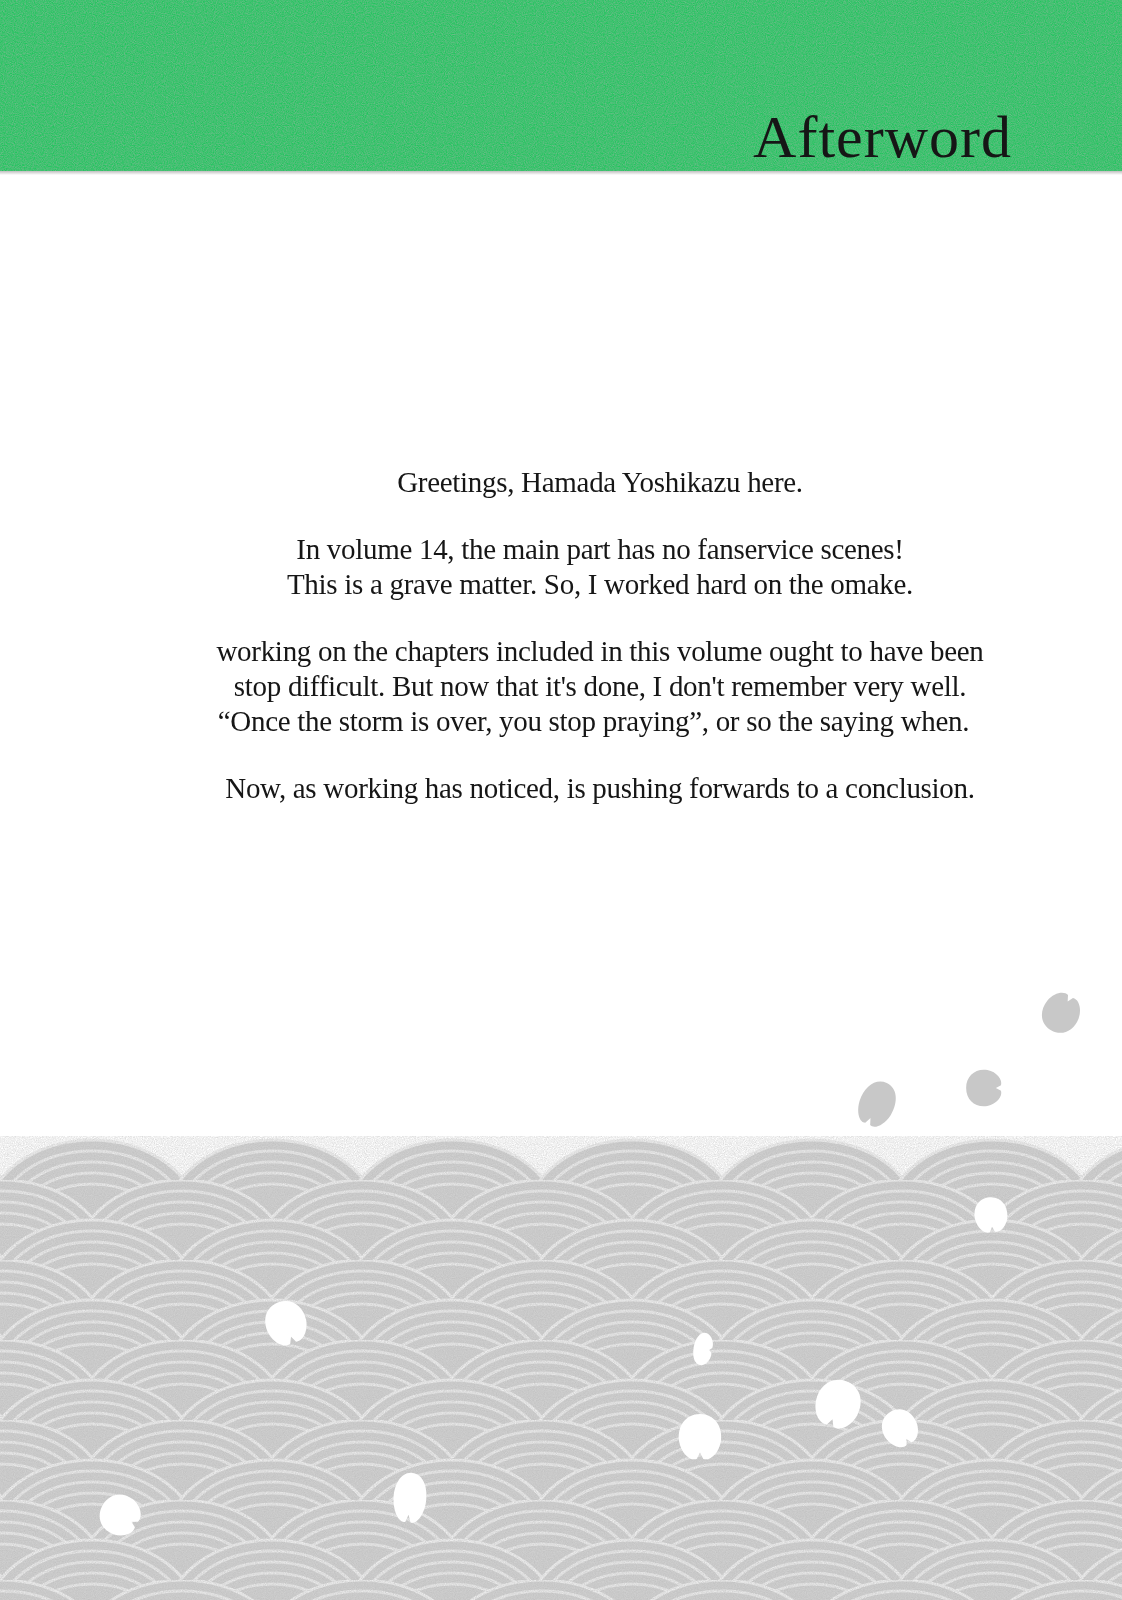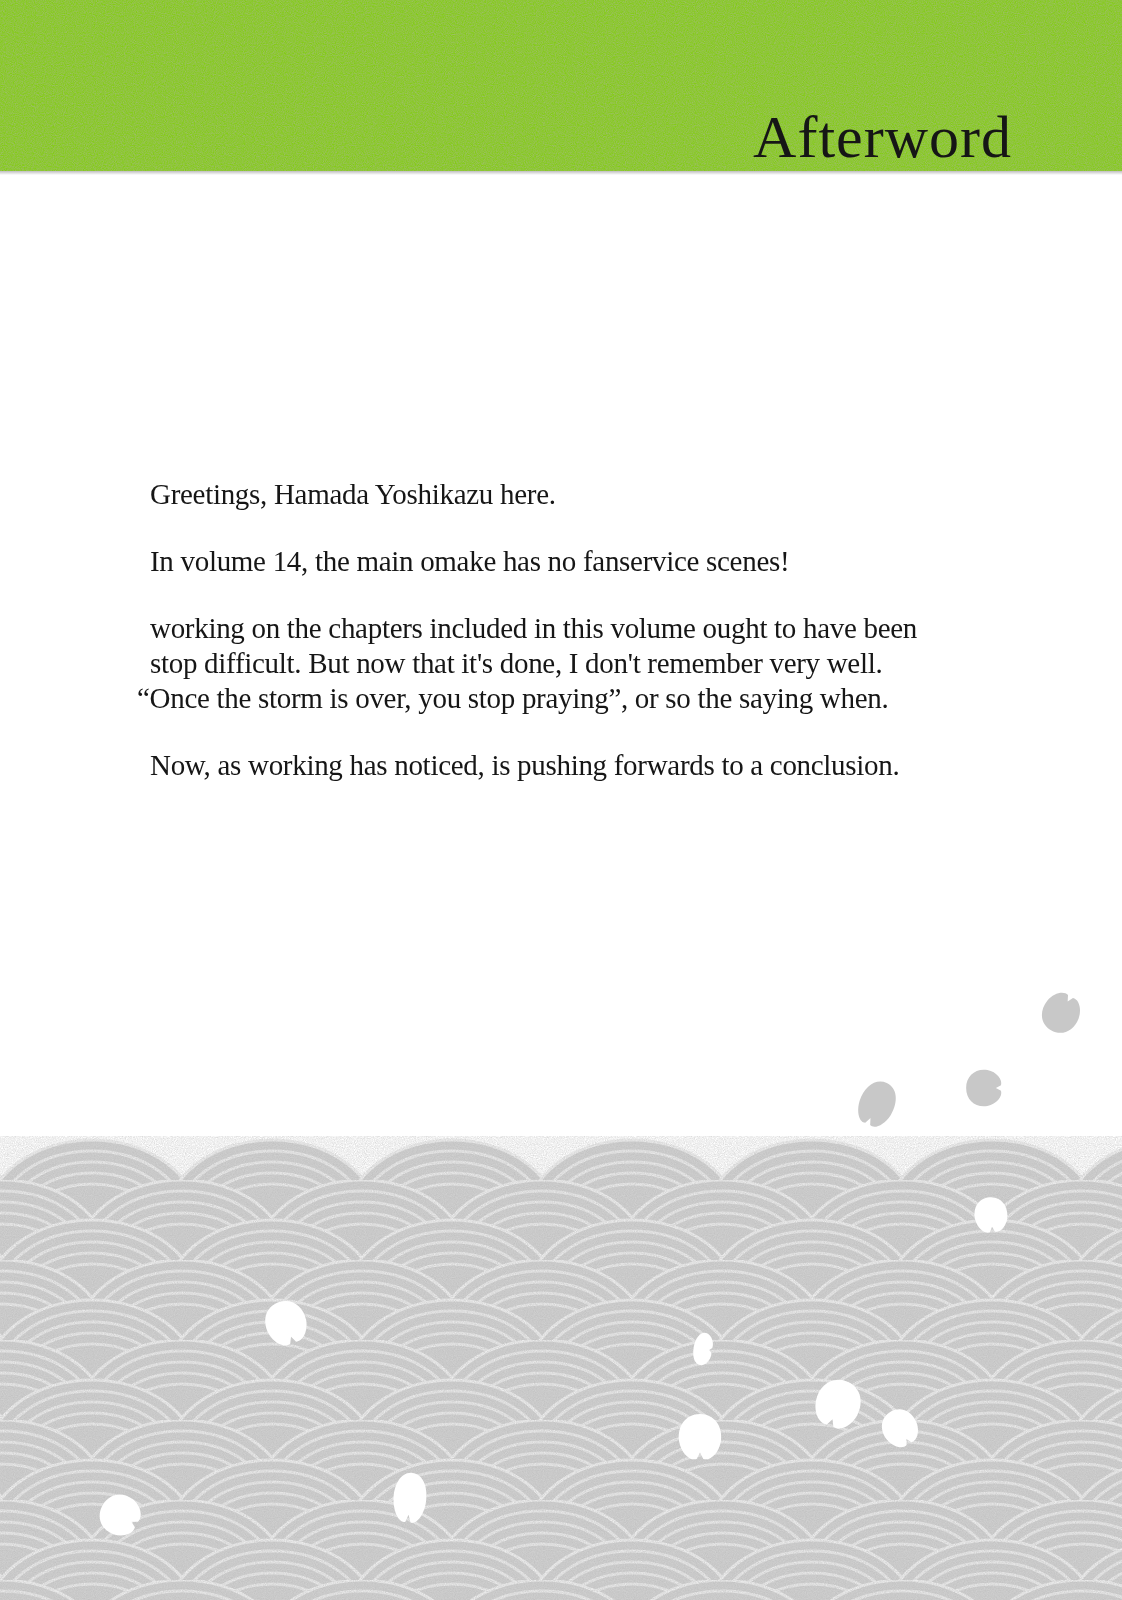--- a/index.html
+++ b/index.html
@@ -11,21 +11,21 @@
   }
   .page {
     position: relative;
     width: 1122px; height: 1600px;
     background: #ffffff;
   }
   
   .band {
     position: absolute; left: 0; top: 0;
     width: 1122px; height: 171px;
-    background: #84cc16;
+    background: #22c55e;
   }
   .band::after {
     content: "";
     position: absolute; left: 0; bottom: -4px;
     width: 100%; height: 4px;
     background: linear-gradient(#bfbfbf, #ffffff);
   }
   .band-grain {
     position: absolute; left: 0; top: 0;
     width: 1122px; height: 171px;
@@ -45,21 +45,21 @@
   
   .content {
     position: absolute;
     left: 150px; top: 462px;
     width: 900px;
     font-size: 29px;
     line-height: 35px;
     letter-spacing: -0.3px;
     color: #161616;
   }
-  .content p { margin: 15px 0 32px 0; }
+  .content p { margin: 3px 0 32px 0; text-align: center; }
   .line { display: block; white-space: pre; }
   .outdent { text-indent: -13px; }
   
   .waves {
     position: absolute; left: 0; top: 960px;
     width: 1122px; height: 640px;
     display: block;
   }
   .mound-body { stroke: #ededed; stroke-width: 3; }
   .mound-arc  { fill: none; stroke-width: 3; }
@@ -99,21 +99,22 @@
       <rect x="0" y="0" width="1122" height="171" filter="url(#grain)" opacity="0.5"></rect>
     </svg>
     <h1 class="title">Afterword</h1>
   </header>
 
   <main class="content">
     <p>
       <span class="line">Greetings, Hamada Yoshikazu here.</span>
     </p>
     <p>
-      <span class="line">In volume 14, the main omake has no fanservice scenes!</span>
+      <span class="line">In volume 14, the main part has no fanservice scenes!</span>
+      <span class="line">This is a grave matter. So, I worked hard on the omake.</span>
     </p>
     <p>
       <span class="line">working on the chapters included in this volume ought to have been</span>
       <span class="line">stop difficult. But now that it's done, I don't remember very well.</span>
       <span class="line outdent">“Once the storm is over, you stop praying”, or so the saying when.</span>
     </p>
     <p>
       <span class="line">Now, as working has noticed, is pushing forwards to a conclusion.</span>
     </p>
   </main>

